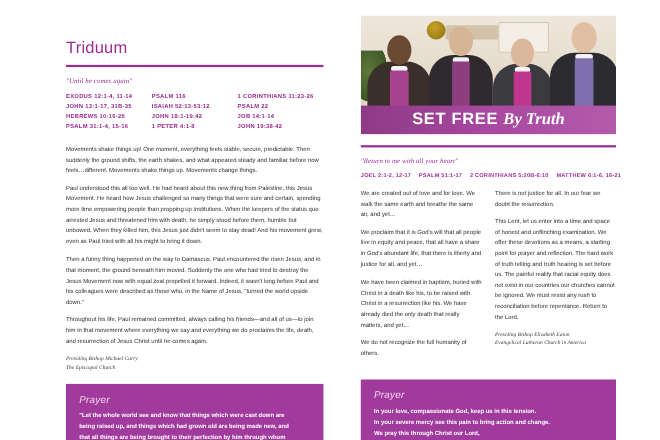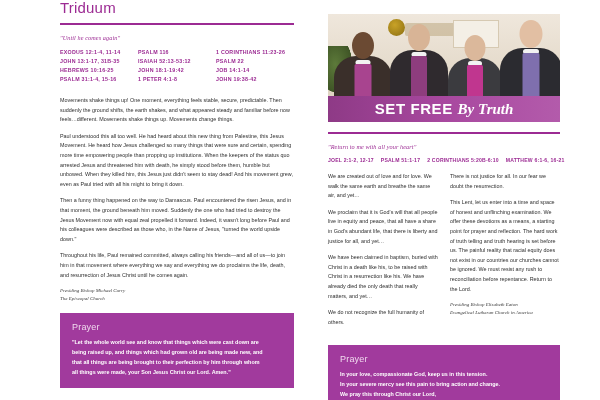--- a/index.html
+++ b/index.html
@@ -21,21 +21,21 @@
     height: 400px;
     background: #ffffff;
   }
   .page {
     position: relative;
     box-sizing: border-box;
     height: 400px;
   }
   .page-left {
     width: 310px;
-    padding: 0 16px 6px 60px;
+    padding: 36px 16px 6px 60px;
   }
   .page-right {
     width: 290px;
     padding: 14px 40px 6px 18px;
   }
 
   
   .section-title {
     font-size: 15px;
     font-weight: normal;
@@ -114,20 +114,21 @@
     color: #ffffff;
     padding: 9px 12px 11px 12px;
     margin-top: 10px;
   }
   .prayer-title {
     font-size: 9px;
     font-weight: normal;
     color: #f0d9ee;
     margin: 0 0 5px 0;
     letter-spacing: 0.2px;
+    font-style: italic;
   }
   .prayer-text {
     font-size: 5.4px;
     font-weight: bold;
     line-height: 1.85;
     color: #ffffff;
     margin: 0;
     white-space: pre-line;
   }
 

